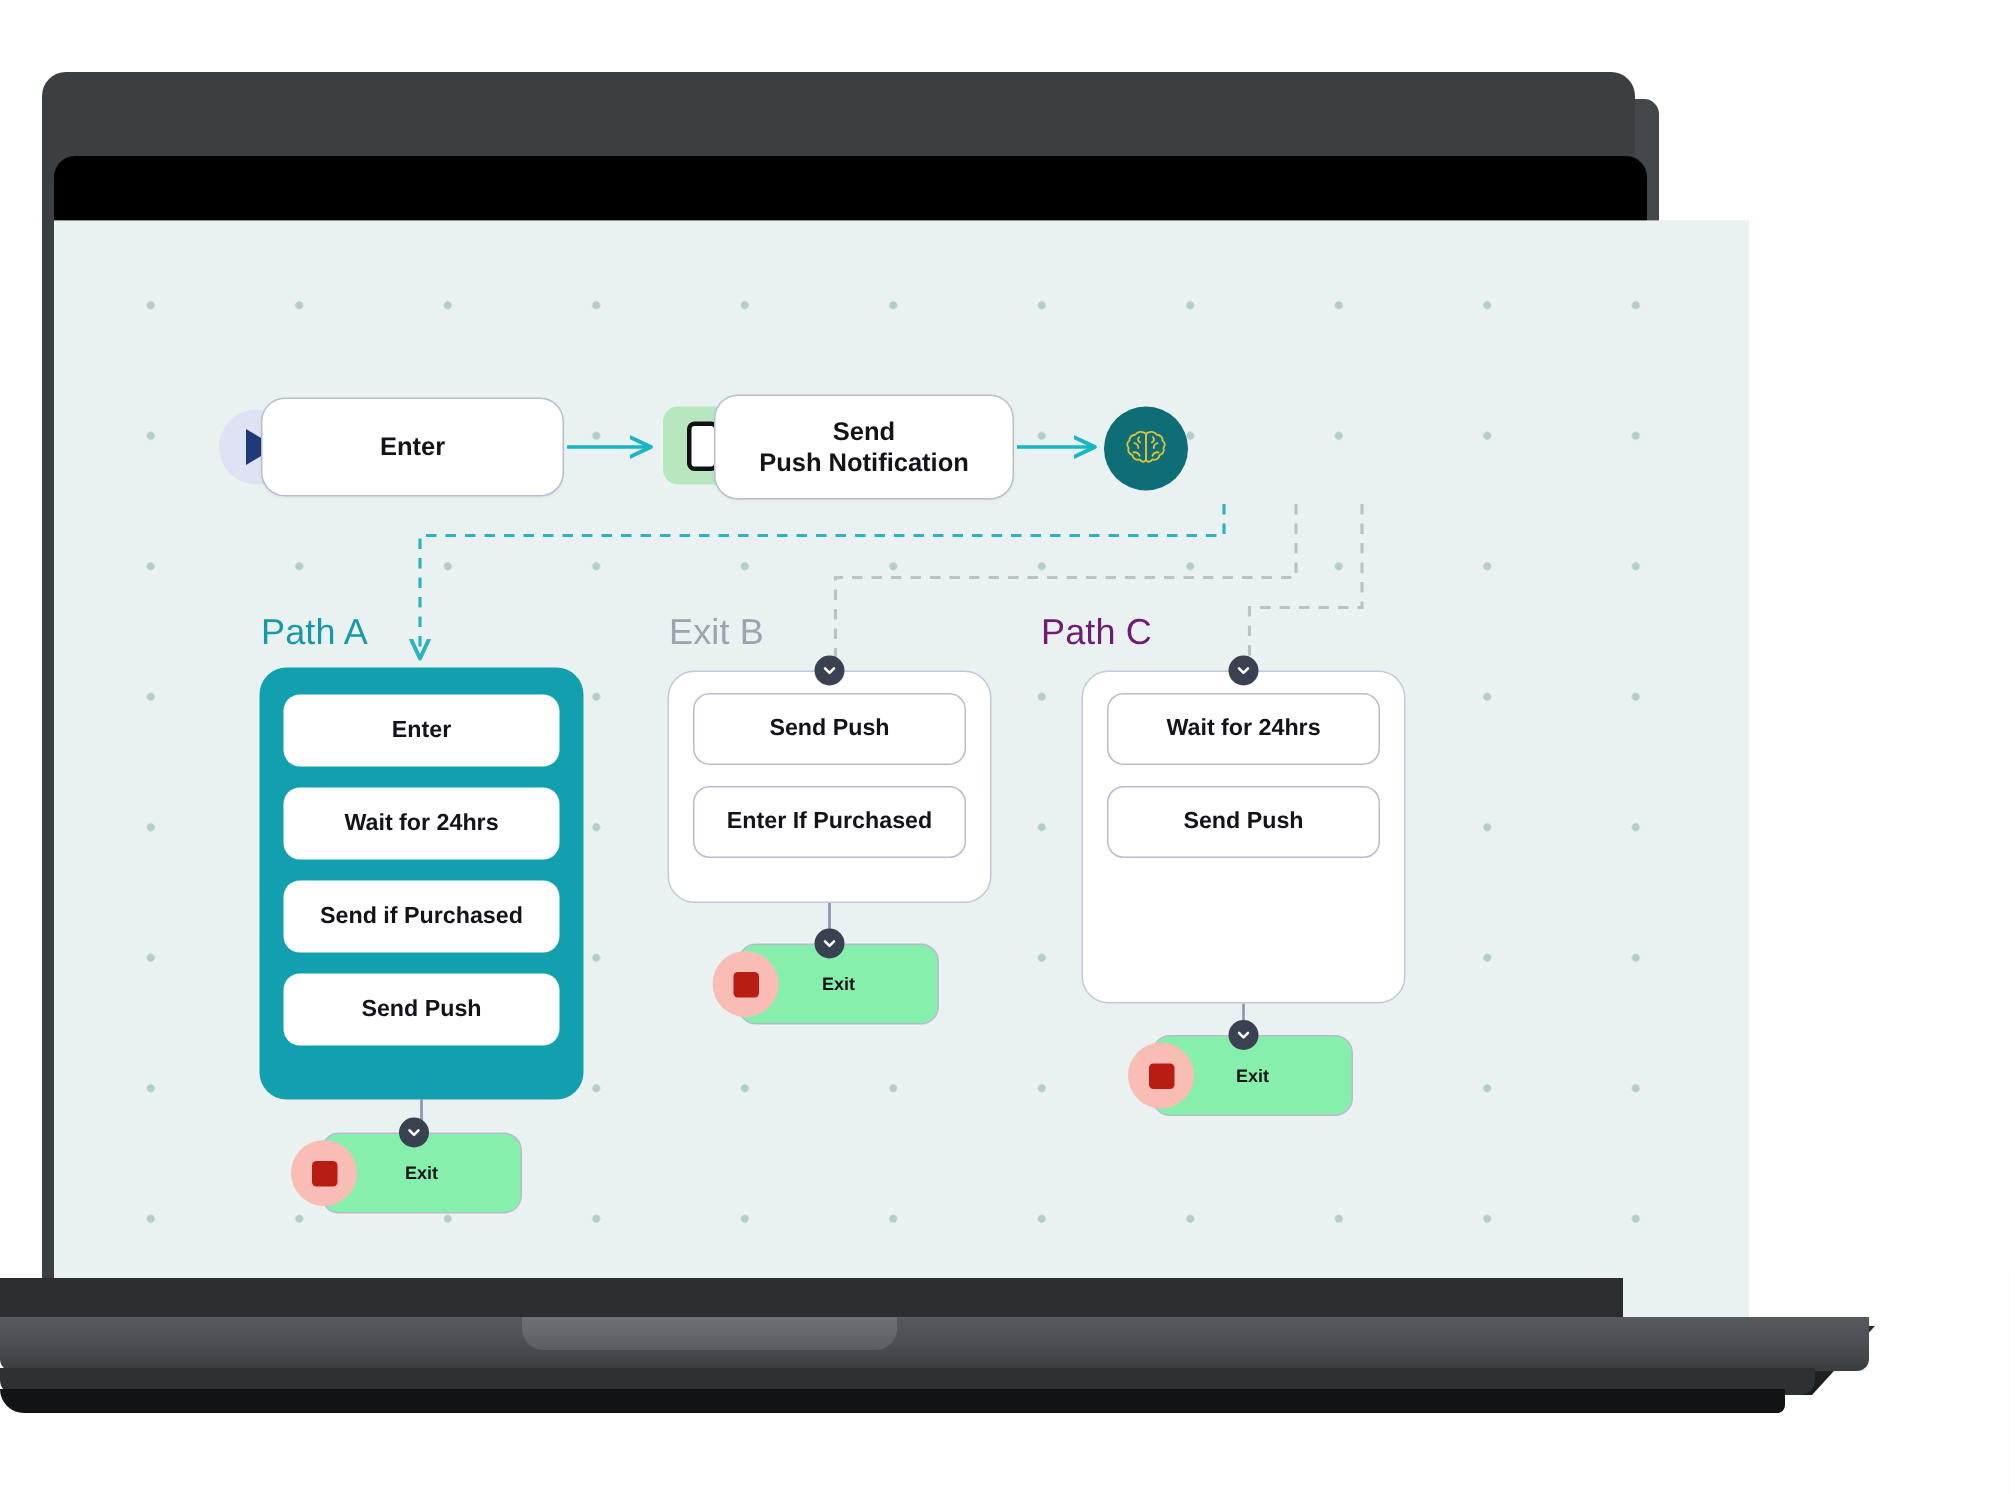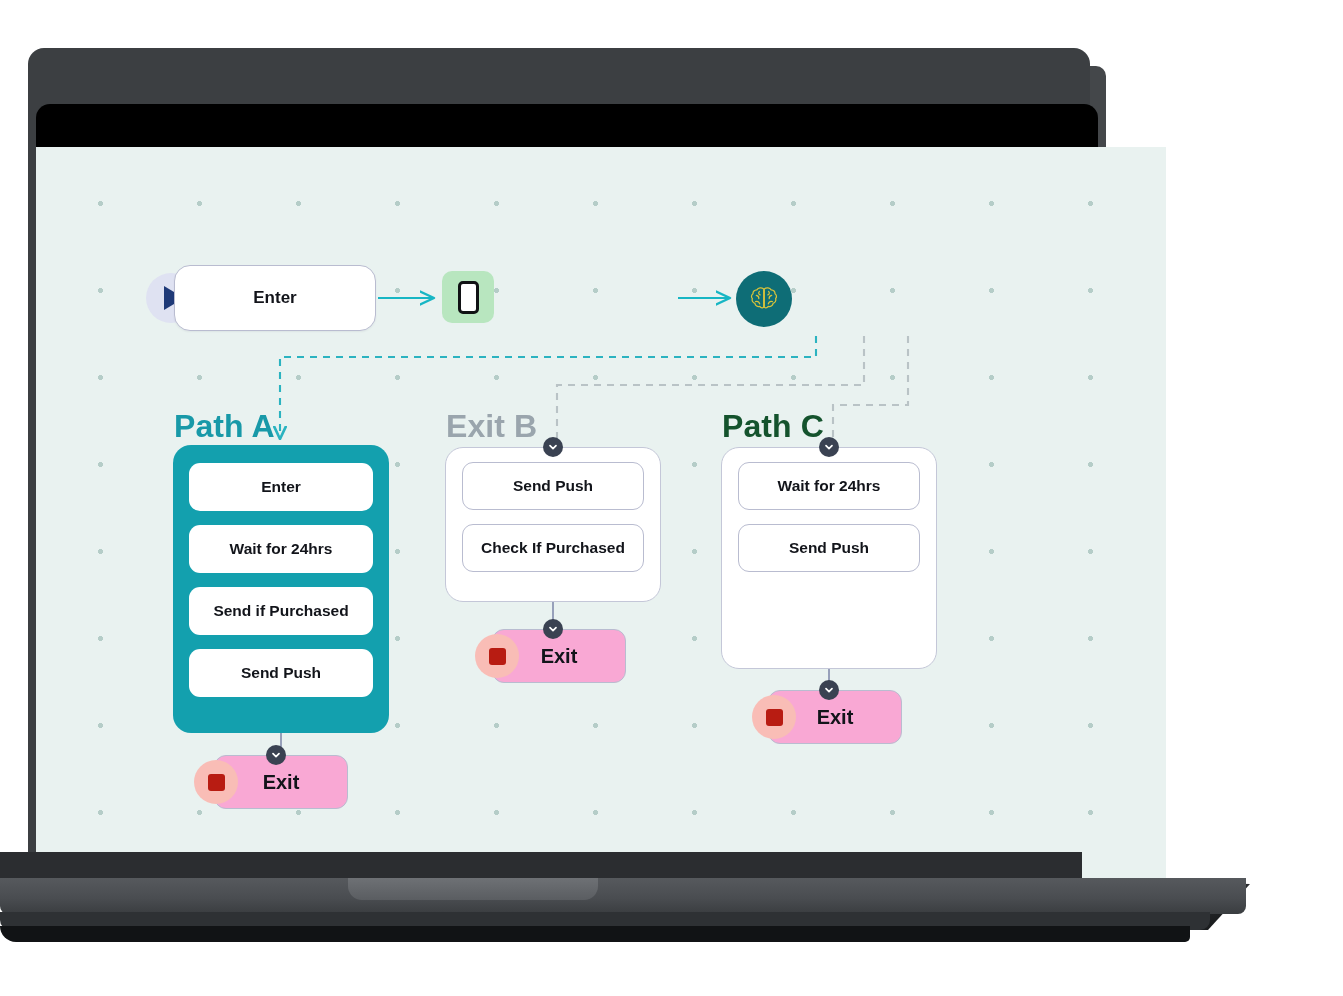--- a/index.html
+++ b/index.html
@@ -192,27 +192,27 @@
     width: 56px; height: 56px;
     border-radius: 50%;
     background: #0e6d76;
     display: flex; align-items: center; justify-content: center;
     z-index: 2;
   }
 
   
   .path-label {
     position: absolute;
-    font-size: 32px;
-    font-weight: 700;
+    font-size: 24px;
+    font-weight: 400;
     letter-spacing: 0.1px;
   }
   .path-label.a { left: 138px; top: 261px; color: #1899a8; }
   .path-label.b { left: 410px; top: 261px; color: #9aa5ad; }
-  .path-label.c { left: 686px; top: 261px; color: #14532d; }
+  .path-label.c { left: 658px; top: 261px; color: #701a75; }
 
   
   .path-group {
     position: absolute;
     border-radius: 18px;
   }
   .path-group.solid {
     background: #13a0ae;
     border: none;
     padding: 18px 16px;
@@ -237,25 +237,25 @@
     margin-bottom: 14px;
   }
   .path-group.solid .inner-node { border: none; }
   .path-group.outline .inner-node { border: 1.5px solid #b9bcd0; }
   .inner-node:last-child { margin-bottom: 0; }
 
   
   .exit-node {
     position: absolute;
     width: 134px; height: 54px;
-    background: #f9a8d4;
+    background: #86efac;
     border: 1.6px solid #b9bcd0;
     border-radius: 12px;
     display: flex; align-items: center; justify-content: center;
-    font-size: 20px; font-weight: 700; color: #12141a;
+    font-size: 12px; font-weight: 700; color: #12141a;
   }
   .stop-badge {
     position: absolute;
     width: 44px; height: 44px;
     border-radius: 50%;
     background: #f9bdb6;
     display: flex; align-items: center; justify-content: center;
     z-index: 2;
   }
   .stop-sq {
@@ -330,20 +330,26 @@
 
         <div class="play-badge">
           <div class="play-tri"></div>
         </div>
         <div class="node node-top enter-top">
           <span>Enter</span>
         </div>
 
         <div class="phone-badge">
           <div class="phone-glyph"></div>
+        </div>
+        <div class="node node-top send-push-top">
+          <span>
+            <span>Send</span><br>
+            <span>Push Notification</span>
+          </span>
         </div>
 
         <div class="brain-badge">
           <svg width="32" height="28" viewBox="0 0 32 28" xmlns="http://www.w3.org/2000/svg">
             <g fill="none" stroke="#d8c33a" stroke-width="1.25" stroke-linecap="round" stroke-linejoin="round">
               <path d="M16 4.2 C13.6 2.2 10.2 2.6 8.8 4.8 C6.4 4.9 4.8 6.6 5.0 8.7 C3.3 9.8 3.0 12.1 4.4 13.6 C3.6 15.6 4.8 17.8 6.9 18.3 C7.2 20.6 9.6 22.1 11.8 21.3 C13.0 23.2 15.3 23.4 16 21.6 Z"></path>
               <path d="M16 4.2 C18.4 2.2 21.8 2.6 23.2 4.8 C25.6 4.9 27.2 6.6 27.0 8.7 C28.7 9.8 29.0 12.1 27.6 13.6 C28.4 15.6 27.2 17.8 25.1 18.3 C24.8 20.6 22.4 22.1 20.2 21.3 C19.0 23.2 16.7 23.4 16 21.6 Z"></path>
               <path d="M16 5.6 L16 21.2"></path>
               <path d="M11.4 6.4 C10.2 7.6 10.6 9.3 12.1 9.9"></path>
               <path d="M8.3 10.4 C9.8 10.7 11.0 12.1 10.8 13.7"></path>
@@ -366,21 +372,21 @@
           <div class="inner-node">Send Push</div>
         </div>
 
         <div class="chev chev-b-top">
           <svg width="10" height="10" viewBox="0 0 10 10">
               <path d="M2 3.6 L5 6.6 L8 3.6" fill="none" stroke="#ffffff" stroke-width="1.7" stroke-linecap="round" stroke-linejoin="round"></path>
             </svg>
         </div>
         <div class="path-group outline group-b">
           <div class="inner-node">Send Push</div>
-          <div class="inner-node">Check If Purchased</div>
+          <div class="inner-node">Enter If Purchased</div>
         </div>
 
         <div class="chev chev-c-top">
           <svg width="10" height="10" viewBox="0 0 10 10">
               <path d="M2 3.6 L5 6.6 L8 3.6" fill="none" stroke="#ffffff" stroke-width="1.7" stroke-linecap="round" stroke-linejoin="round"></path>
             </svg>
         </div>
         <div class="path-group outline group-c">
           <div class="inner-node">Wait for 24hrs</div>
           <div class="inner-node">Send Push</div>

